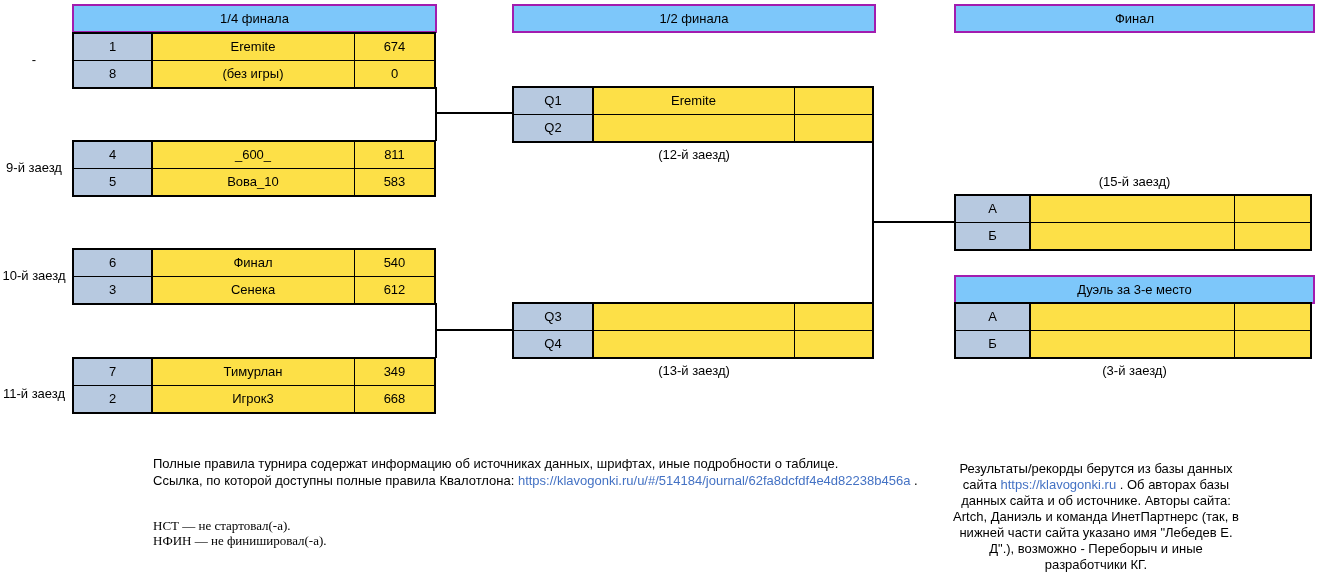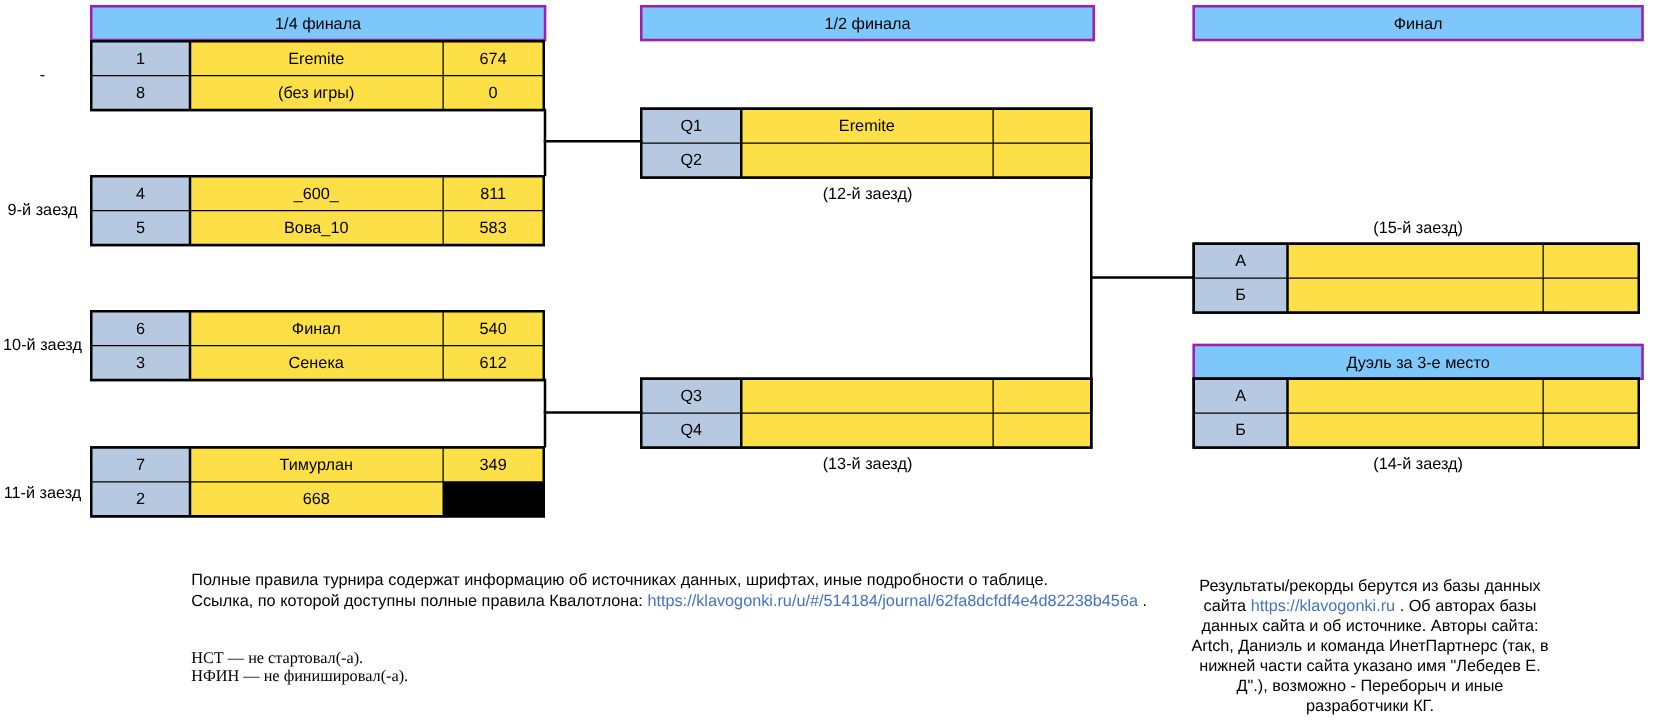--- a/index.html
+++ b/index.html
@@ -90,20 +90,21 @@
     <div class="cell seed">3</div>
     <div class="cell">Сенека</div>
     <div class="cell">612</div>
   </div>
 
   <div class="match qf" style="left:72px; top:357px;">
     <div class="cell seed">7</div>
     <div class="cell">Тимурлан</div>
     <div class="cell">349</div>
     <div class="cell seed">2</div>
+    <div class="cell">Игрок3</div>
     <div class="cell">668</div>
   </div>
 
   <div class="match sf" style="left:512px; top:86px;">
     <div class="cell seed">Q1</div>
     <div class="cell">Eremite</div>
     <div class="cell"></div>
     <div class="cell seed">Q2</div>
     <div class="cell"></div>
     <div class="cell"></div>
@@ -134,21 +135,21 @@
     <span>Дуэль за 3-е место</span>
   </div>
   <div class="match fin" style="left:954px; top:302px;">
     <div class="cell seed">А</div>
     <div class="cell"></div>
     <div class="cell"></div>
     <div class="cell seed">Б</div>
     <div class="cell"></div>
     <div class="cell"></div>
   </div>
-  <div class="caption" style="left:954px; top:363px; width:361px;">(14-й заезд)</div>
+  <div class="caption" style="left:954px; top:363px; width:361px;">(3-й заезд)</div>
 
   <div class="conn" style="left:435px; top:87px;  width:2px; height:54px;"></div>
   <div class="conn" style="left:435px; top:112px; width:79px; height:2px;"></div>
   <div class="conn" style="left:435px; top:303px; width:2px; height:55px;"></div>
   <div class="conn" style="left:435px; top:329px; width:79px; height:2px;"></div>
   <div class="conn" style="left:872px; top:113px; width:2px; height:217px;"></div>
   <div class="conn" style="left:872px; top:221px; width:84px; height:2px;"></div>
 
   <div class="fnote" style="left:153px; top:455px;">Полные правила турнира содержат информацию об источниках данных, шрифтах, иные подробности о таблице.</div>
   <div class="fnote" style="left:153px; top:472px;">

